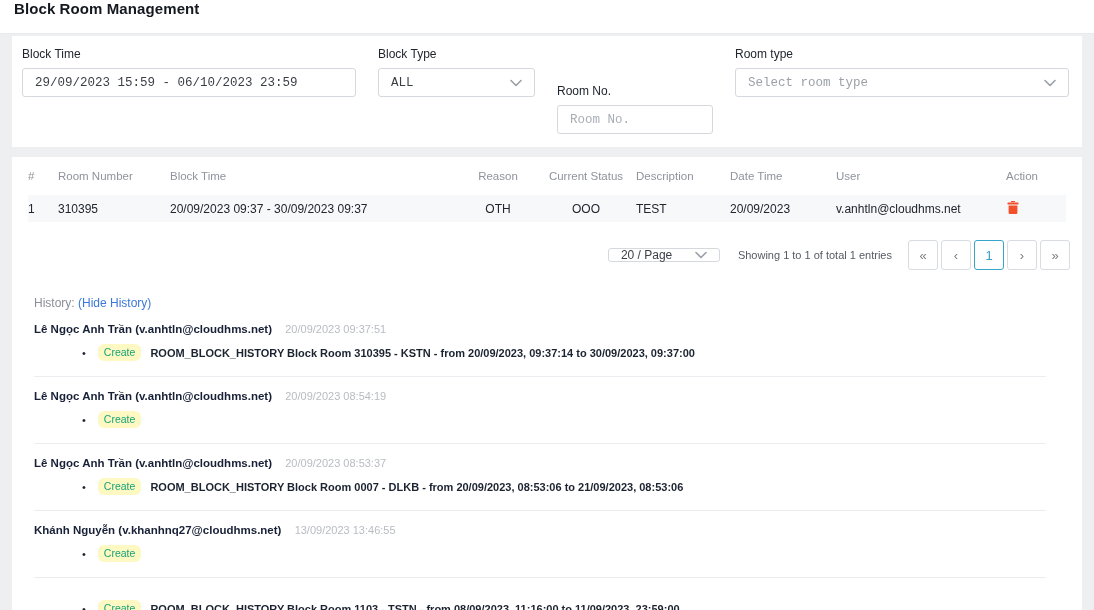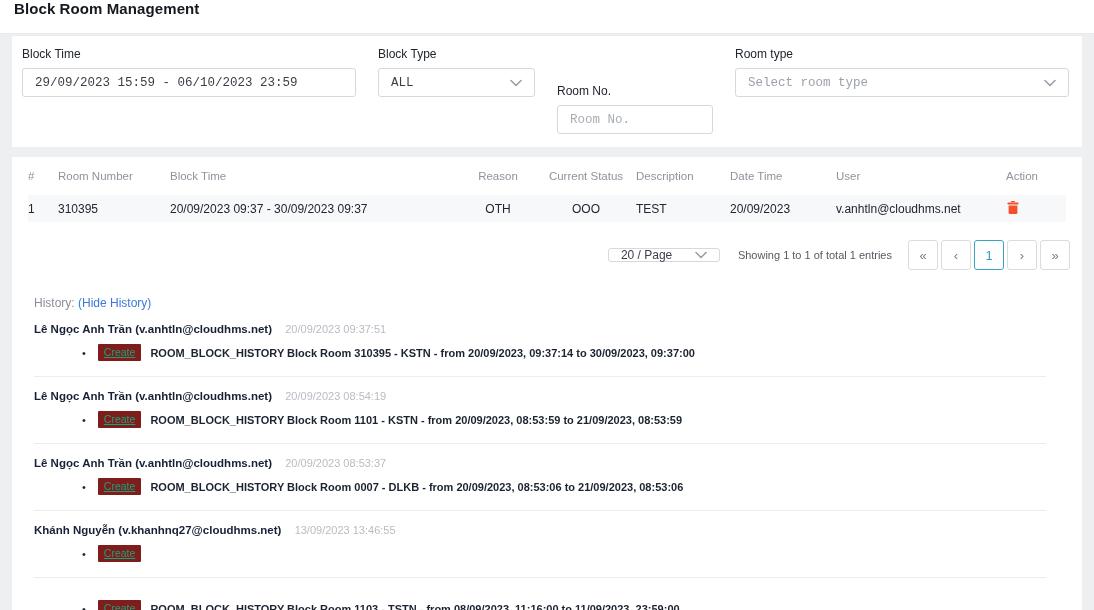--- a/index.html
+++ b/index.html
@@ -137,27 +137,26 @@
     display: flex;
     align-items: center;
   }
   .h-line2::before {
     content: "\2022";
     color: #1b2330;
     margin-right: 12px;
     font-size: 11px;
   }
   .badge-create {
-    background: #7f1d1d;
+    background: #fef9c3;
     color: #17a278;
     font-size: 10.5px;
     padding: 2px 6px 3px 6px;
-    border-radius: 1px;
+    border-radius: 6px;
     flex: 0 0 auto;
-    text-decoration: underline;
   }
   .h-detail {
     font-weight: 700;
     color: #1b2330;
     margin-left: 9px;
     white-space: nowrap;
   }
 </style>
 </head>
 <body>
@@ -274,21 +273,20 @@
         </div>
       </div>
 
       <div class="h-entry">
         <div class="h-line1">
           <span class="h-user">Lê Ngọc Anh Trần (v.anhtln@cloudhms.net)</span>
           <span class="h-time">20/09/2023 08:54:19</span>
         </div>
         <div class="h-line2">
           <span class="badge-create">Create</span>
-          <span class="h-detail">ROOM_BLOCK_HISTORY Block Room 1101 - KSTN - from 20/09/2023, 08:53:59 to 21/09/2023, 08:53:59</span>
         </div>
       </div>
 
       <div class="h-entry">
         <div class="h-line1">
           <span class="h-user">Lê Ngọc Anh Trần (v.anhtln@cloudhms.net)</span>
           <span class="h-time">20/09/2023 08:53:37</span>
         </div>
         <div class="h-line2">
           <span class="badge-create">Create</span>

